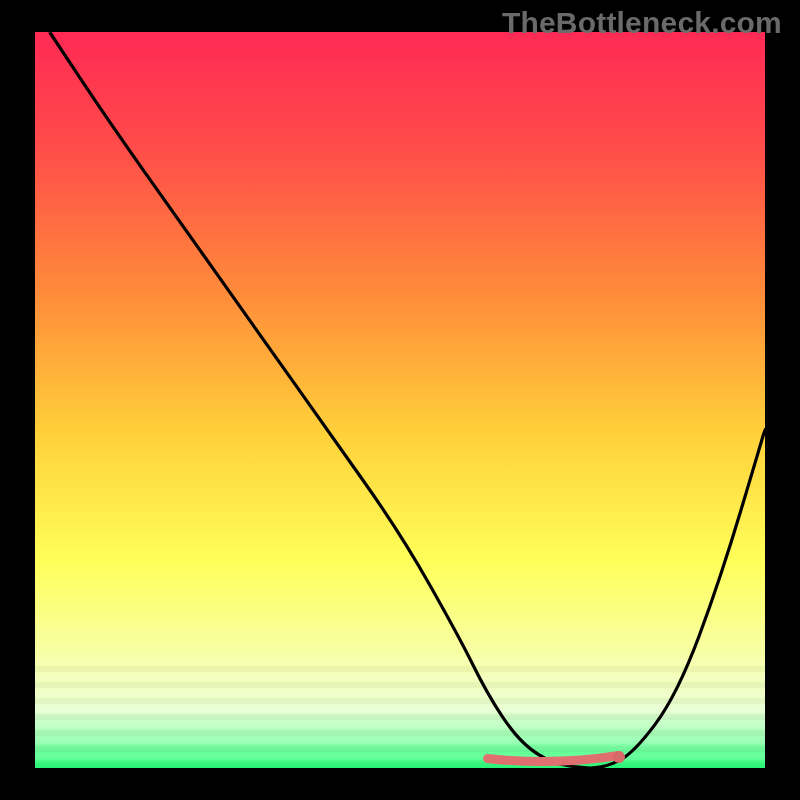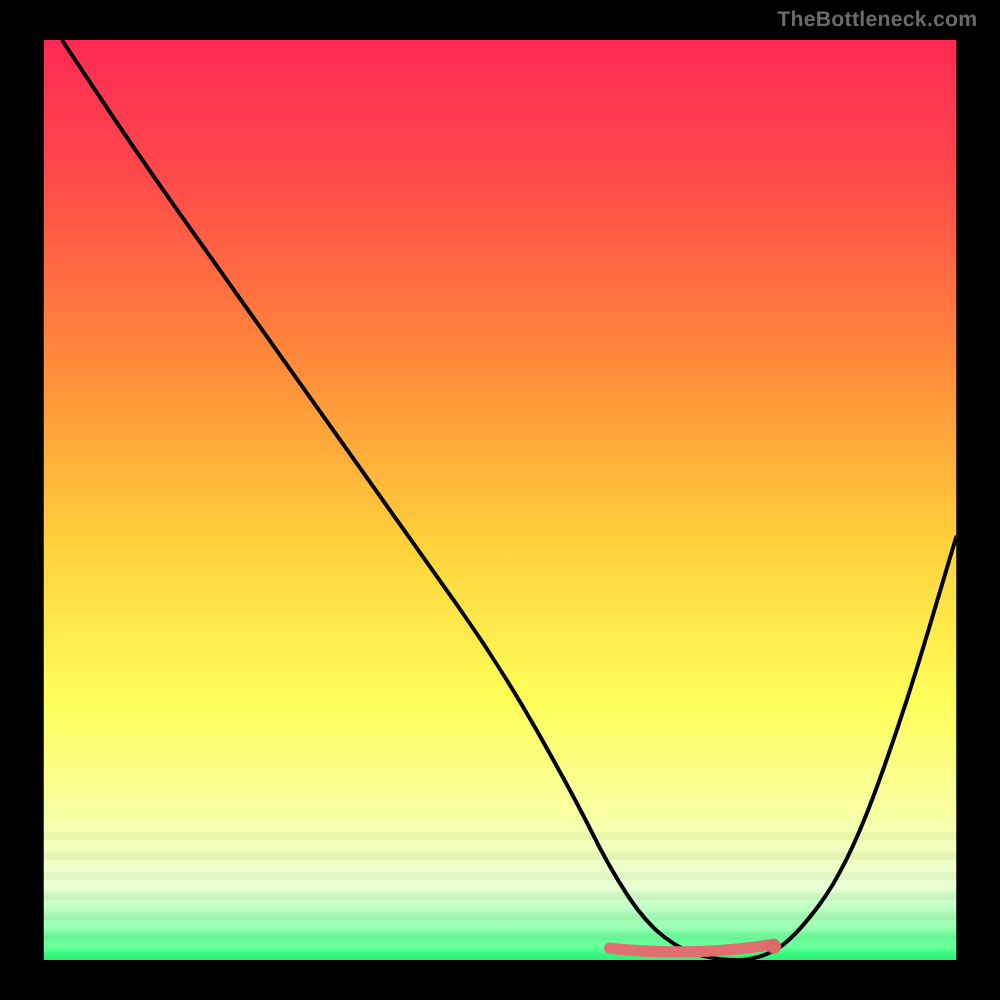--- a/index.html
+++ b/index.html
@@ -18,21 +18,21 @@
   svg {
     position: absolute;
     top: 0;
     left: 0;
   }
   .watermark {
     position: absolute;
     top: 6px;
     right: 18px;
     font-family: Arial, Helvetica, sans-serif;
-    font-size: 17px;
+    font-size: 30px;
     font-weight: bold;
     color: #6a6a6a;
     letter-spacing: 0.2px;
   }
 </style>
 </head>
 <body>
 
 <div class="wrap">
   <svg width="800" height="800" viewBox="0 0 800 800">

